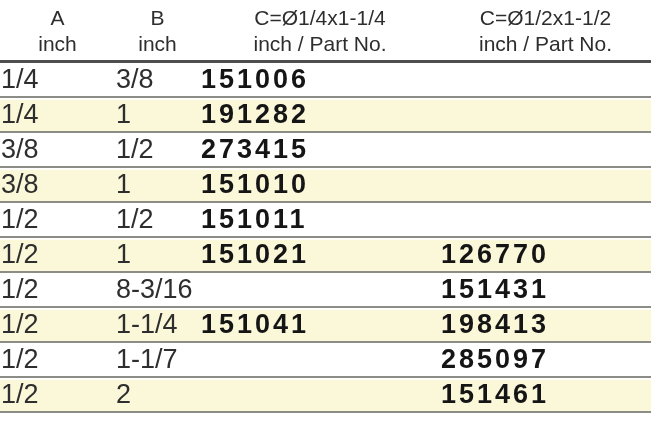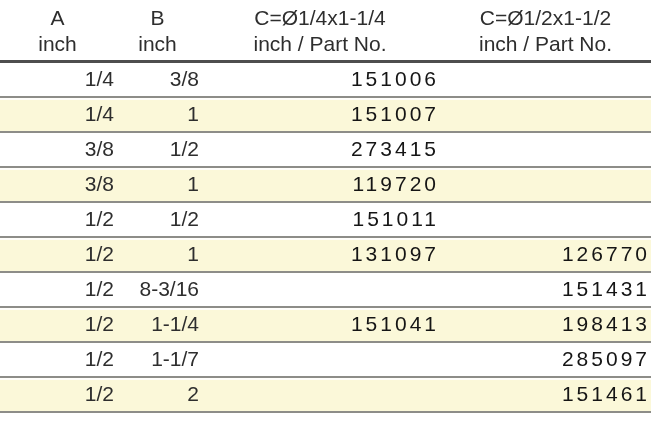--- a/index.html
+++ b/index.html
@@ -36,30 +36,30 @@
   thead tr { border-bottom: 3px solid #4e4e4e; }
   thead .hdr-line { display: block; }
 
   tbody tr {
     height: 35px;
     border-top: 2px solid #8d8d88;
   }
   tbody tr:first-child { border-top: none; }
   tbody tr:last-child { border-bottom: 2px solid #8d8d88; }
   tbody td {
-    text-align: right;
+    text-align: left;
     vertical-align: middle;
-    font-size: 21px;
+    font-size: 27px;
     color: #2e2e2e;
     
     box-shadow: inset 0 2px 0 rgba(255,255,255,0.85);
   }
   tbody tr.alt td { background: #fbf8d9; }
   td.part {
-    font-weight: normal;
+    font-weight: bold;
     letter-spacing: 3px;
     color: #151515;
   }
 </style>
 </head>
 <body>
 
 <table class="spec">
   <colgroup>
     <col class="col-a">
@@ -90,45 +90,45 @@
   <tbody>
     <tr>
       <td>1/4</td>
       <td>3/8</td>
       <td class="part">151006</td>
       <td class="part"></td>
     </tr>
     <tr class="alt">
       <td>1/4</td>
       <td>1</td>
-      <td class="part">151007</td>
+      <td class="part">191282</td>
       <td class="part"></td>
     </tr>
     <tr>
       <td>3/8</td>
       <td>1/2</td>
       <td class="part">273415</td>
       <td class="part"></td>
     </tr>
     <tr class="alt">
       <td>3/8</td>
       <td>1</td>
-      <td class="part">119720</td>
+      <td class="part">151010</td>
       <td class="part"></td>
     </tr>
     <tr>
       <td>1/2</td>
       <td>1/2</td>
       <td class="part">151011</td>
       <td class="part"></td>
     </tr>
     <tr class="alt">
       <td>1/2</td>
       <td>1</td>
-      <td class="part">131097</td>
+      <td class="part">151021</td>
       <td class="part">126770</td>
     </tr>
     <tr>
       <td>1/2</td>
       <td>8-3/16</td>
       <td class="part"></td>
       <td class="part">151431</td>
     </tr>
     <tr class="alt">
       <td>1/2</td>

